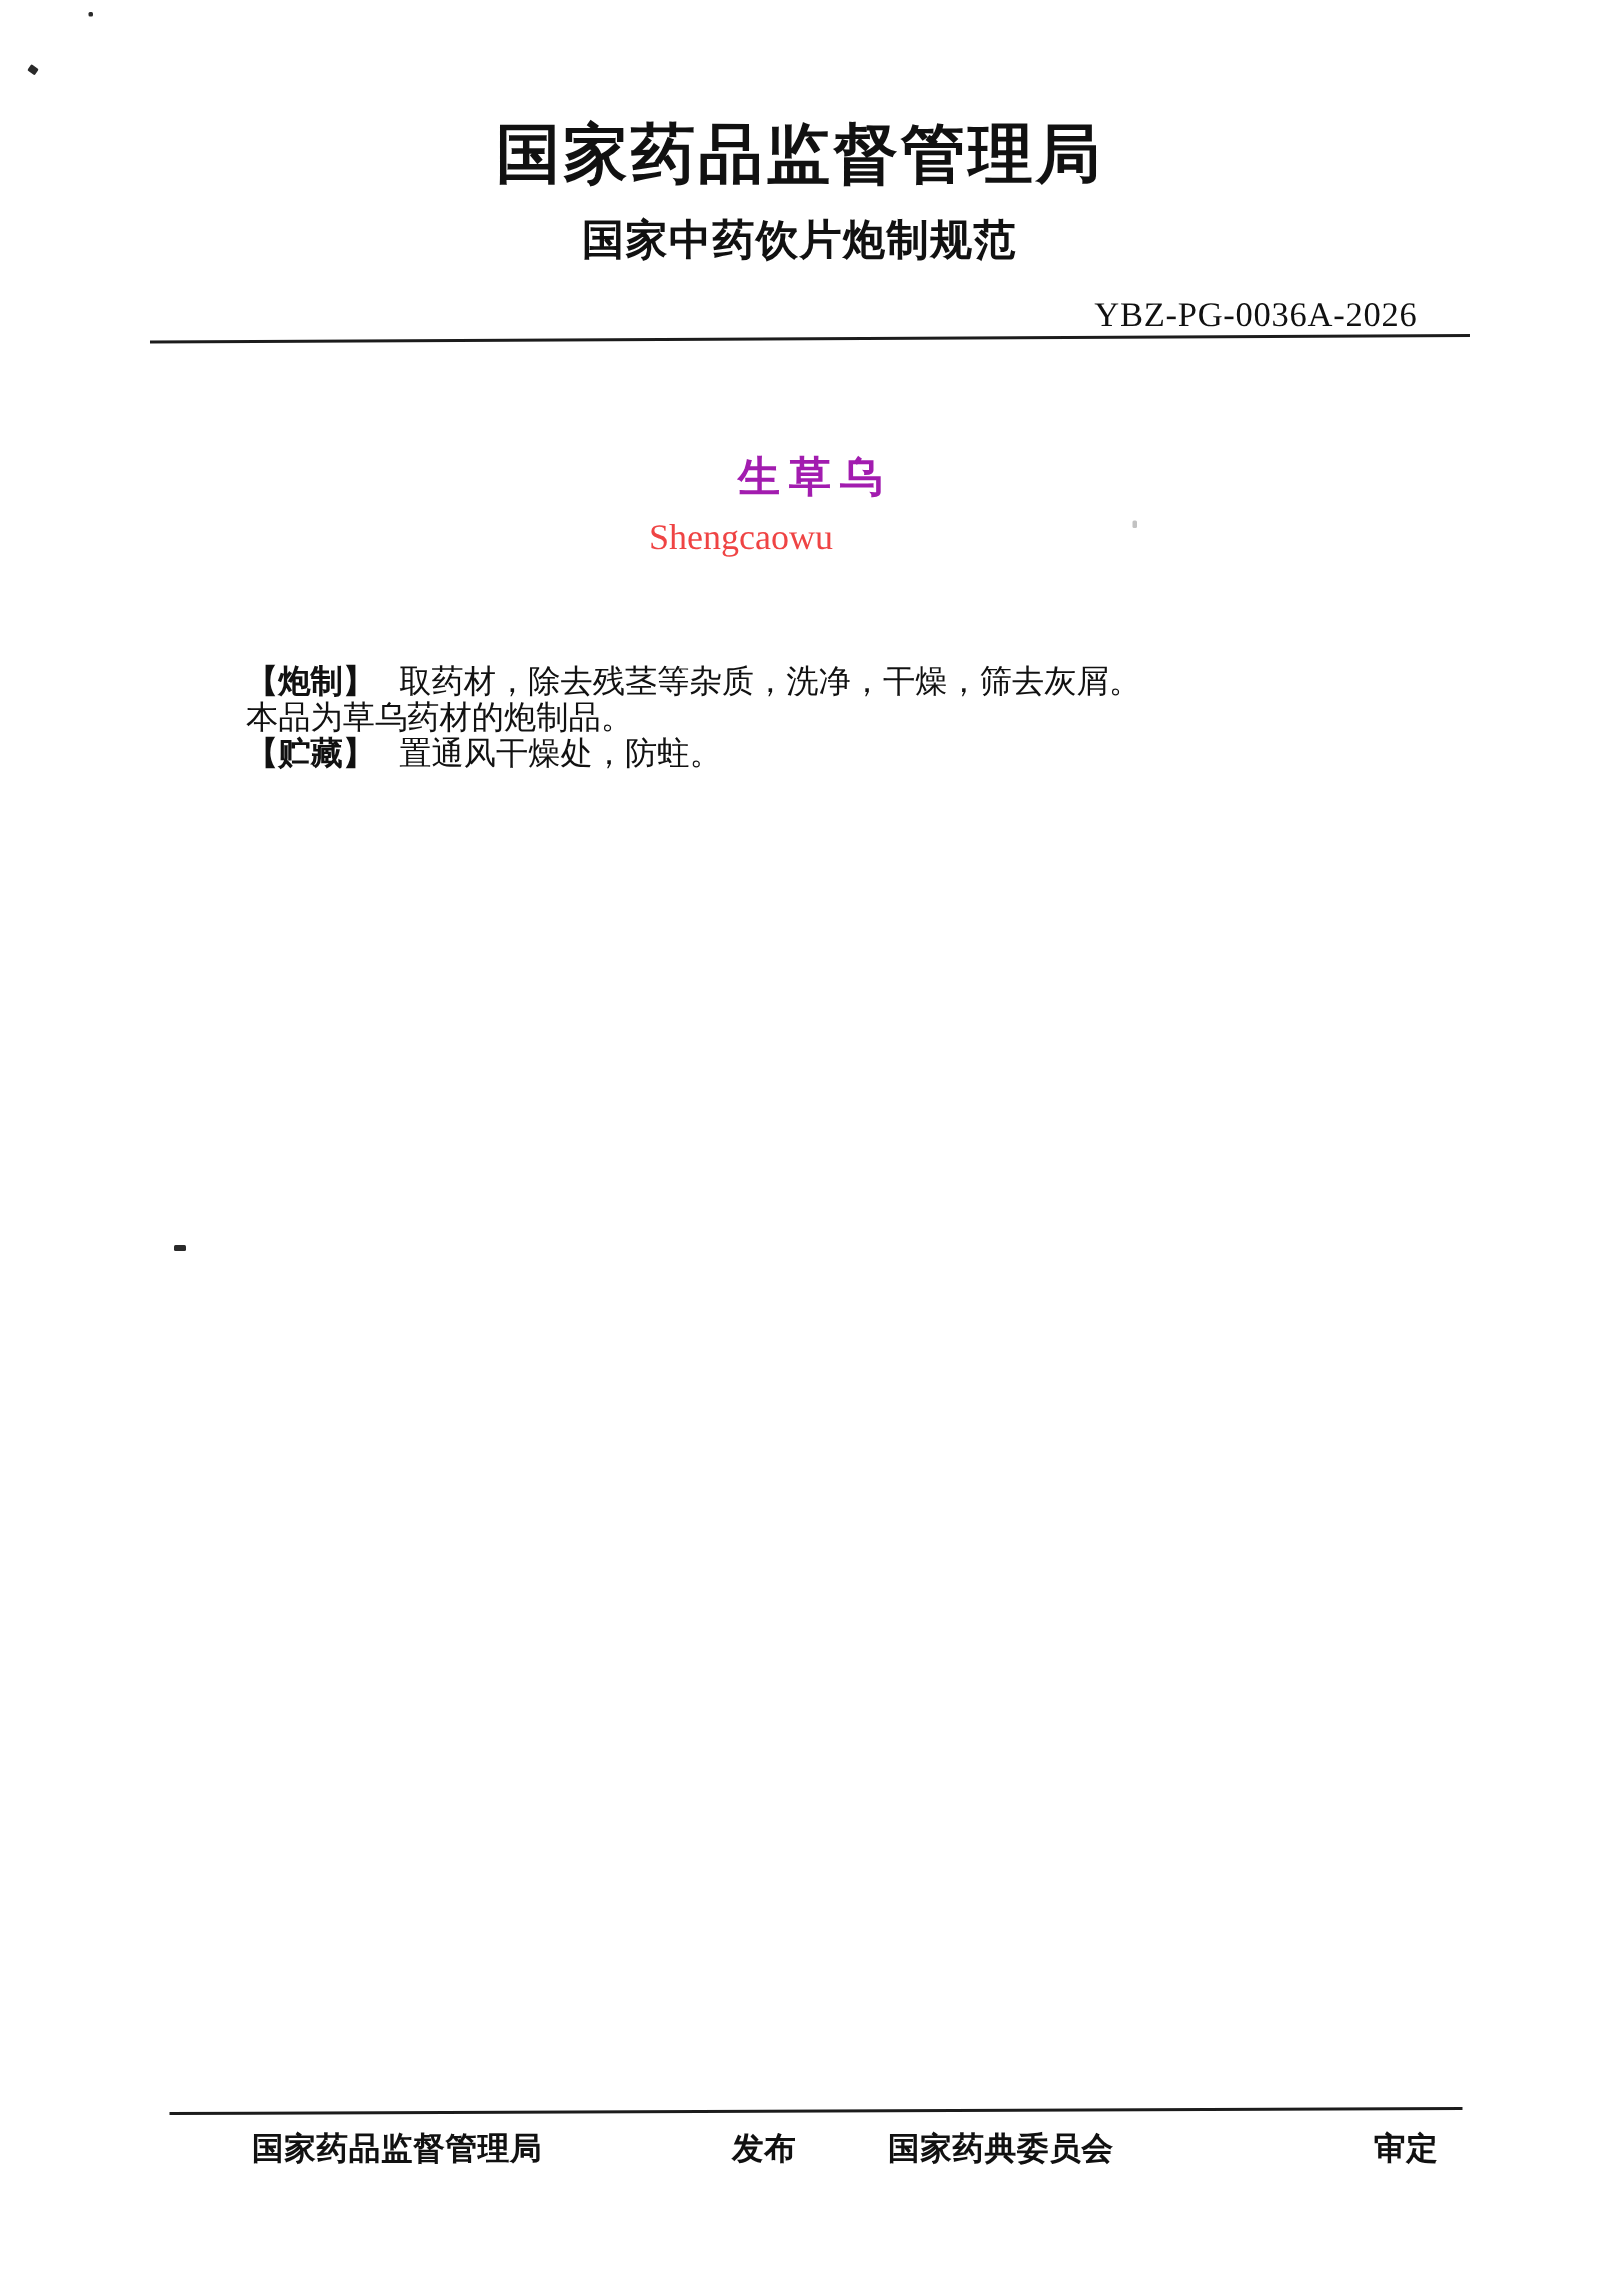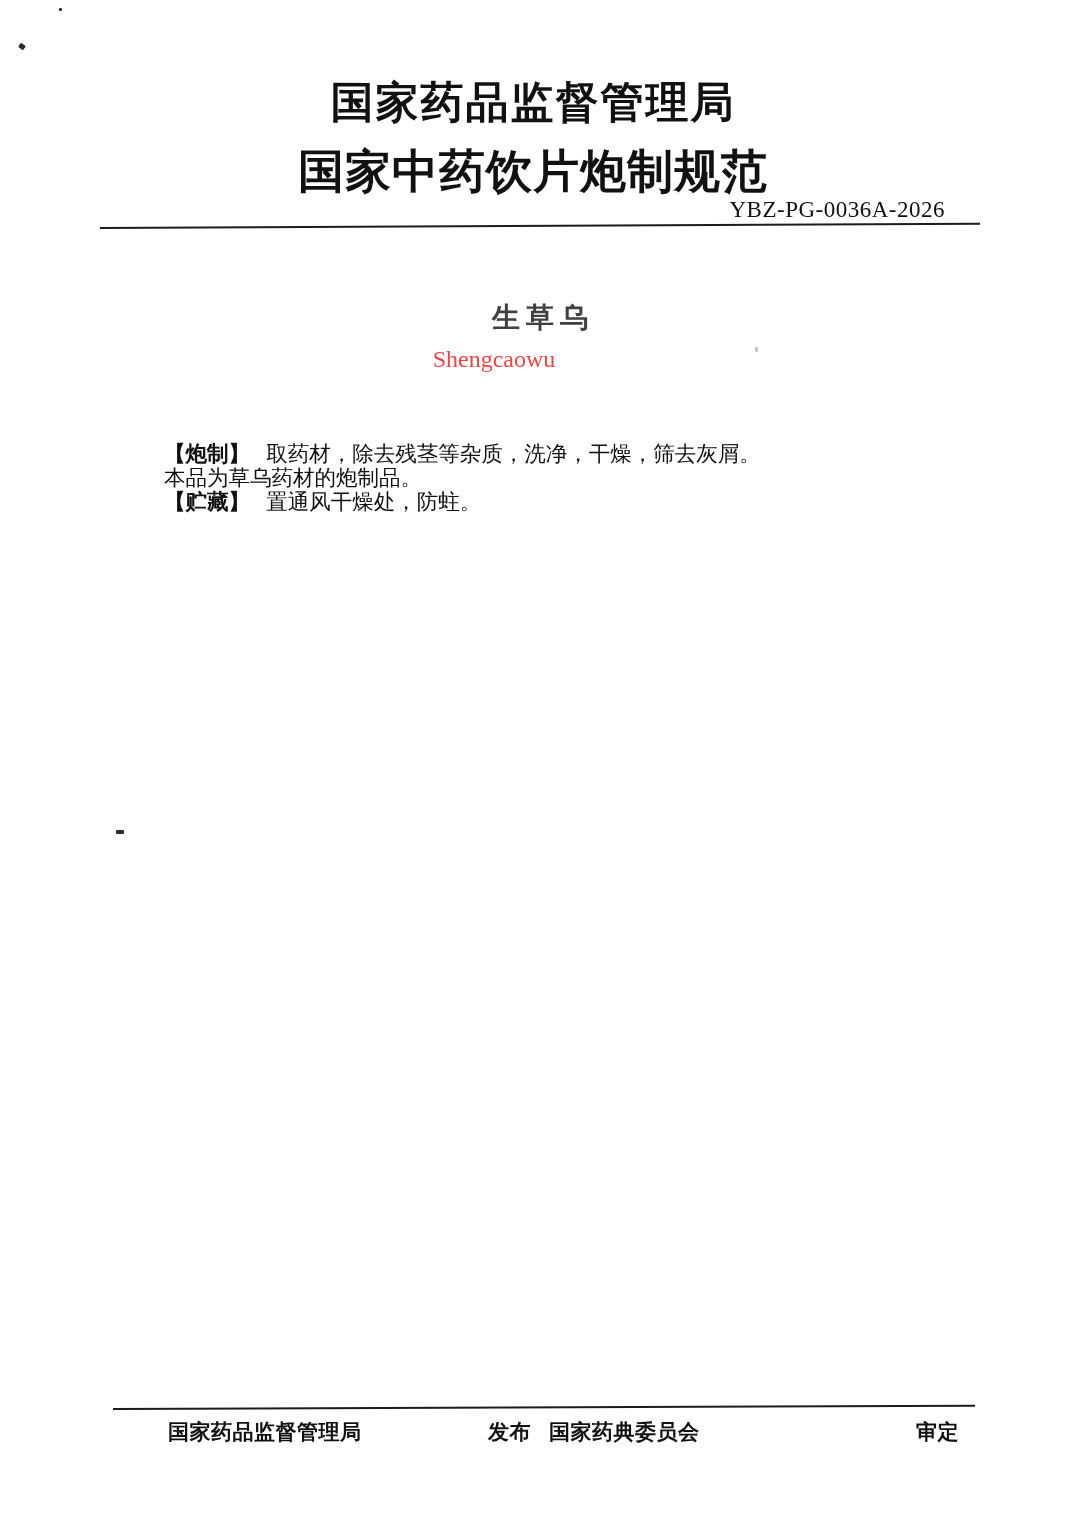--- a/index.html
+++ b/index.html
@@ -30,21 +30,21 @@
     letter-spacing: 2px;
     font-family: "Liberation Sans", "DejaVu Sans", sans-serif;
     color: #111;
   }
   .spec-title {
     position: absolute;
     top: 141px;
     left: 0;
     width: 1066px;
     text-align: center;
-    font-size: 46px;
+    font-size: 28px;
     font-weight: 600;
     letter-spacing: 1px;
     color: #111;
   }
   .doc-number {
     position: absolute;
     top: 197px;
     right: 135px;
     font-size: 23px;
     font-weight: 500;
@@ -67,21 +67,21 @@
   .drug-name {
     position: absolute;
     top: 299px;
     left: 0;
     width: 1080px;
     text-align: center;
     font-size: 28px;
     font-weight: 700;
     letter-spacing: 6px;
     text-indent: 6px;         
-    color: #404040;
+    color: #a21caf;
   }
   .pinyin {
     position: absolute;
     top: 346px;
     left: 0;
     width: 988px;
     text-align: center;
     font-size: 24px;
     font-family: "Liberation Serif", "DejaVu Serif", serif;
     color: #ef4444;
@@ -122,21 +122,21 @@
     position: absolute;
     top: 1418px;
     font-size: 21px;
     font-weight: 600;
     letter-spacing: 0.5px;
     color: #111;
     white-space: nowrap;
   }
   .footer-issuer   { left: 168px; }
   .footer-publish  { left: 488px; }
-  .footer-approver { left: 549px; text-align: right; }
+  .footer-approver { left: 592px; text-align: right; }
   .footer-approve  { left: 916px; font-family: Liberation Mono, monospace; }
 
   
   .artifact {
     position: absolute;
     background: #2a2a2a;
     border-radius: 1px;
   }
   .artifact-1 { top: 8px;    left: 59px;  width: 3px; height: 3px; }
   .artifact-2 { top: 44px;   left: 19px;  width: 6px; height: 5px; transform: rotate(35deg); }

